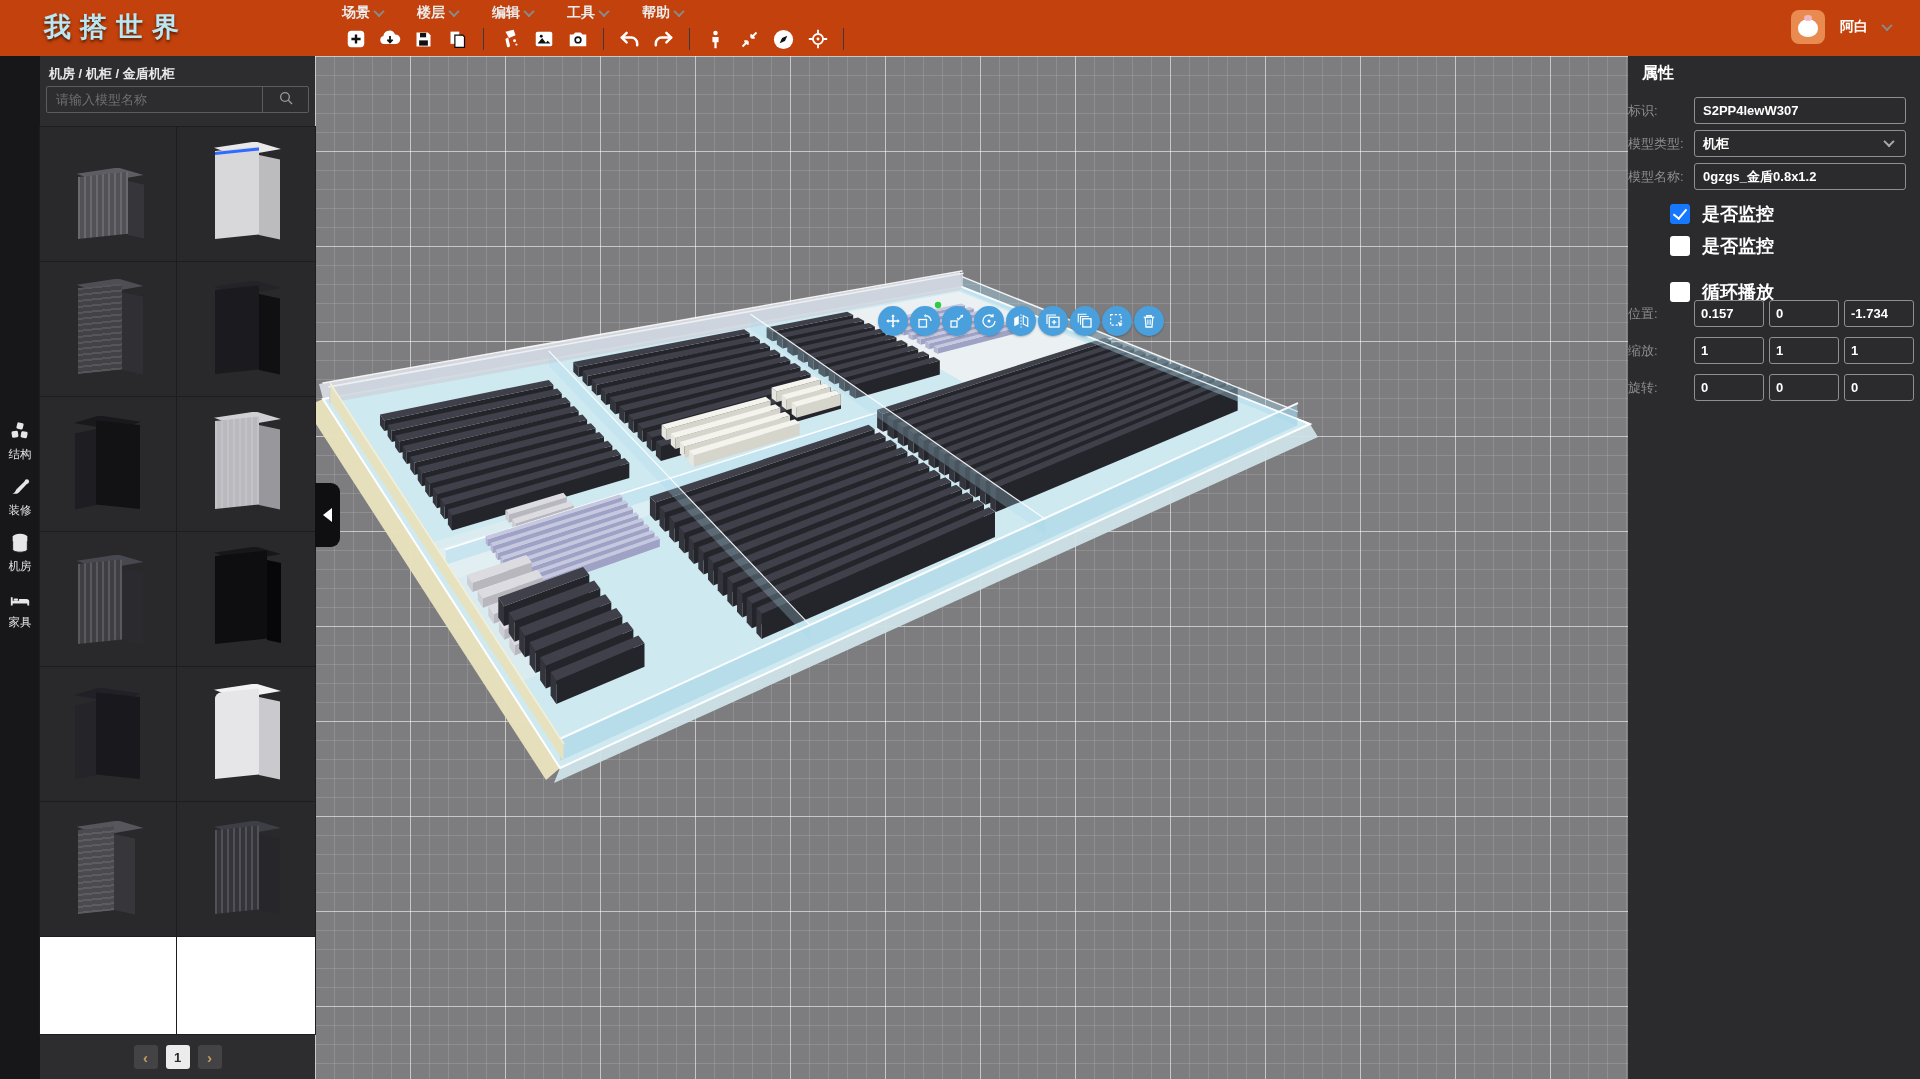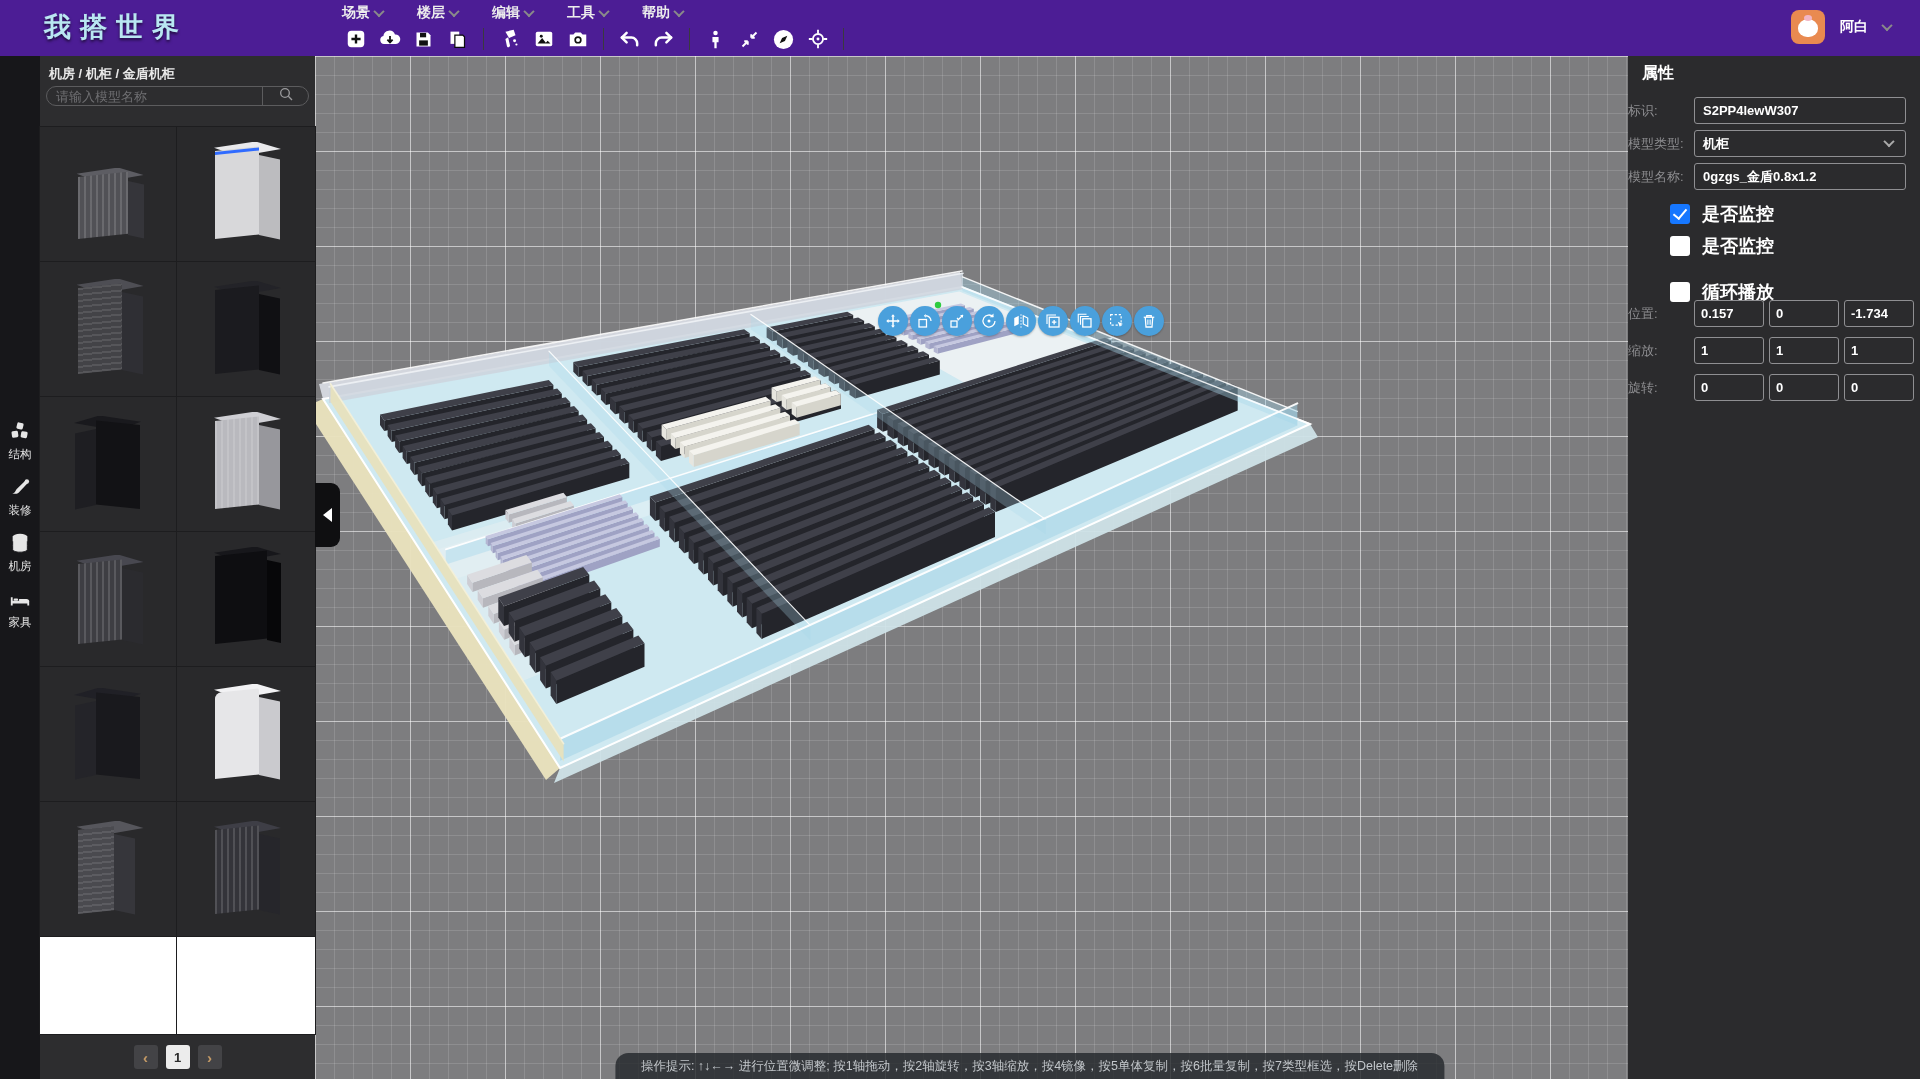--- a/index.html
+++ b/index.html
@@ -1,20 +1,20 @@
 <!DOCTYPE html>
 <html><head>
 <meta charset="utf-8">
 <style>
   html,body{margin:0;padding:0;width:1920px;height:1079px;overflow:hidden;background:#000;
     font-family:"Liberation Sans","DejaVu Sans",sans-serif;-webkit-font-smoothing:antialiased;}
   *{box-sizing:border-box}
   i{font-style:normal}
   
-  #topbar{position:absolute;left:0;top:0;width:1920px;height:56px;background:#4c1d95;z-index:30}
+  #topbar{position:absolute;left:0;top:0;width:1920px;height:56px;background:#c2410c;z-index:30}
   .logo{position:absolute;left:44px;top:9px;font-size:27px;font-weight:700;color:#b9e7f2;
     letter-spacing:9px;text-shadow:0 2px 3px rgba(0,0,0,.6)}
   .menus{position:absolute;left:342px;top:2px;height:22px;display:flex;gap:34px;align-items:center}
   .menu{display:flex;align-items:center;gap:5px;color:#ececec;font-size:14px;font-weight:700;cursor:pointer}
   .chev{width:8px;height:8px;border-right:2px solid #8a8a8a;border-bottom:2px solid #8a8a8a;
     transform:rotate(45deg) translate(-1px,-1px)}
   .tools{position:absolute;left:342px;top:23px;height:32px;display:flex;align-items:center;gap:7px}
   .tbtn{width:27px;height:27px;display:flex;align-items:center;justify-content:center;cursor:pointer;border-radius:4px}
   .tbtn svg{display:block}
   .tsep{width:1px;height:22px;background:#3a3a3e;margin:0 5px}
@@ -26,22 +26,22 @@
     border-radius:50%}
   .uname{color:#fff;font-size:14px;font-weight:700}
   
   #rail{position:absolute;left:0;top:56px;width:40px;height:1023px;background:#17171a;z-index:20}
   .railitems{position:absolute;left:0;top:362px;width:40px;display:flex;flex-direction:column;gap:10px}
   .railitem{display:flex;flex-direction:column;align-items:center;gap:3px;color:#e2e2e2;
     font-size:11.5px;cursor:pointer;padding:2px 0}
   
   #sidebar{position:absolute;left:40px;top:56px;width:275px;height:1023px;background:#2d2d2f;z-index:20}
   .crumb{position:absolute;left:9px;top:9px;color:#e8e8e8;font-size:13px;font-weight:700}
-  .search{position:absolute;left:6px;top:30px;width:263px;height:20px;border:1px solid #5c5c5e;
-    border-radius:12px;display:flex;align-items:stretch}
+  .search{position:absolute;left:6px;top:30px;width:263px;height:27px;border:1px solid #5c5c5e;
+    border-radius:2px;display:flex;align-items:stretch}
   .search input{flex:1;background:transparent;border:0;outline:0;color:#cfcfcf;font-size:13px;padding:0 9px}
   .search input::placeholder{color:#6f6f72}
   .searchbtn{width:46px;display:flex;align-items:center;justify-content:center;border-left:1px solid #5c5c5e;cursor:pointer}
   .thumbs{position:absolute;left:0;top:71px;width:275px;display:grid;
     grid-template-columns:137px 138px;grid-template-rows:repeat(6,135px) 97px;background:#232325}
   .cell{outline:1px solid #1d1d1f;background:#29292b;display:flex;align-items:center;justify-content:center;cursor:pointer}
   .cell.blank{background:#fff}
   .cab{position:relative;width:74px;height:104px}
   .cab i{position:absolute}
   .cab .f{left:6px;bottom:8px;width:44px;height:var(--h);background:var(--fc);
@@ -740,23 +740,20 @@
     <div class="fbtn">
         <svg width="18" height="18" viewBox="0 0 24 24">
           <path d="M5 7h14" stroke="#fff" stroke-width="1.7"></path>
           <path d="M9 7V5h6v2" stroke="#fff" stroke-width="1.7" fill="none"></path>
           <path d="M7 7l1 13h8l1-13" stroke="#fff" stroke-width="1.7" fill="none"></path>
           <path d="M10.5 10v7M13.5 10v7" stroke="#fff" stroke-width="1.4"></path>
         </svg>
       </div>
   </div>
 
-  <div class="statusbar">
-    <span>操作提示: ↑↓←→ 进行位置微调整; 按1轴拖动，按2轴旋转，按3轴缩放，按4镜像，按5单体复制，按6批量复制，按7类型框选，按Delete删除</span>
-  </div>
 </div>
 
 <div id="props">
   <div class="ptitle">属性</div>
 
   <div class="prow" style="top:41px">
     <span class="plabel">标识:</span>
     <input class="pinput wide" value="S2PP4lewW307" style="">
   </div>
 

